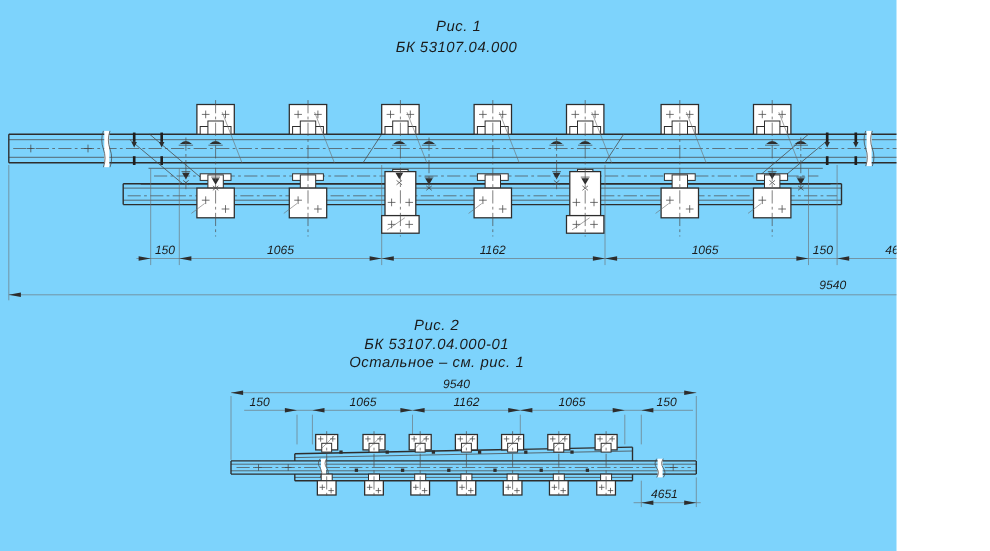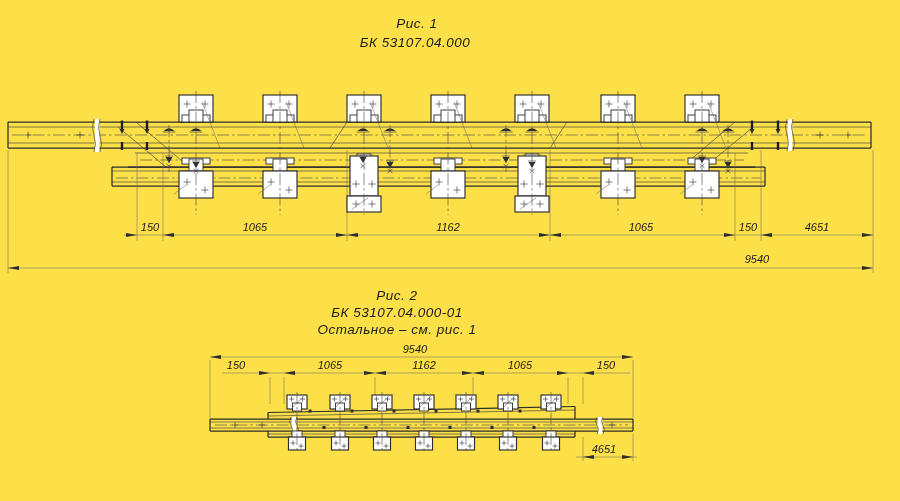--- a/index.html
+++ b/index.html
@@ -1,16 +1,16 @@
 <!DOCTYPE html>
 <html><head>
 <meta charset="utf-8">
 <style>
   html,body{margin:0;padding:0;background:#ffffff;}
-  .canvas{width:900px;height:501px;background:#fde047;position:relative;overflow:hidden;}
+  .canvas{width:815px;height:501px;background:#7dd3fc;position:relative;overflow:hidden;}
   svg{display:block;}
   .c  {stroke:#2d2d2d;stroke-width:1.25;fill:none;}
   .t  {stroke:#474747;stroke-width:.7;fill:none;}
   .t2 {stroke:#6a6a6a;stroke-width:.55;fill:none;}
   .cl {stroke:#4d4d4d;stroke-width:.65;fill:none;stroke-dasharray:12 3 2.5 3;}
   .w  {fill:#ffffff;stroke:#2d2d2d;stroke-width:1.15;}
   .wt {fill:#ffffff;stroke:#2d2d2d;stroke-width:.9;}
   .wf {fill:#ffffff;stroke:none;}
   .ar {fill:#2d2d2d;stroke:none;}
   .bold{stroke:#1e1e1e;stroke-width:2.4;fill:none;}

